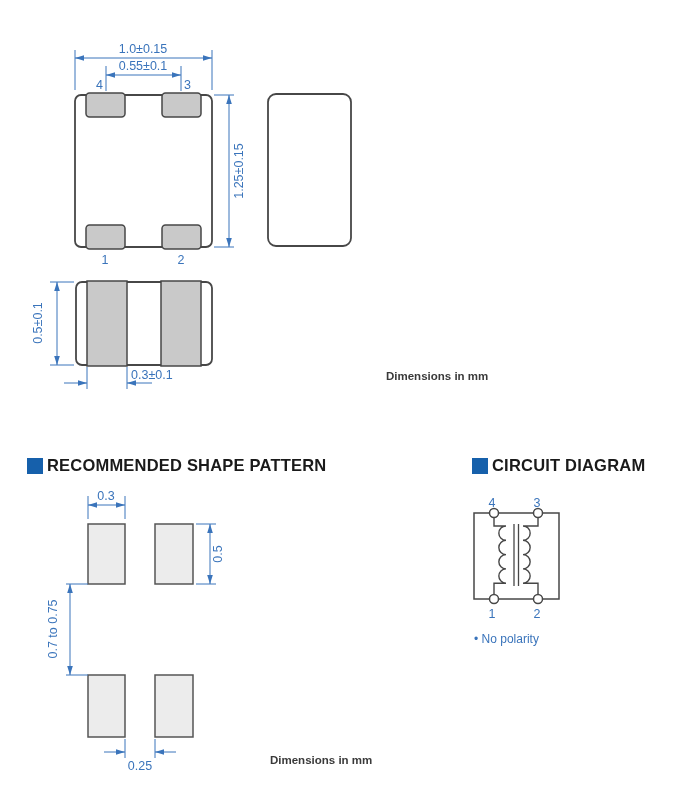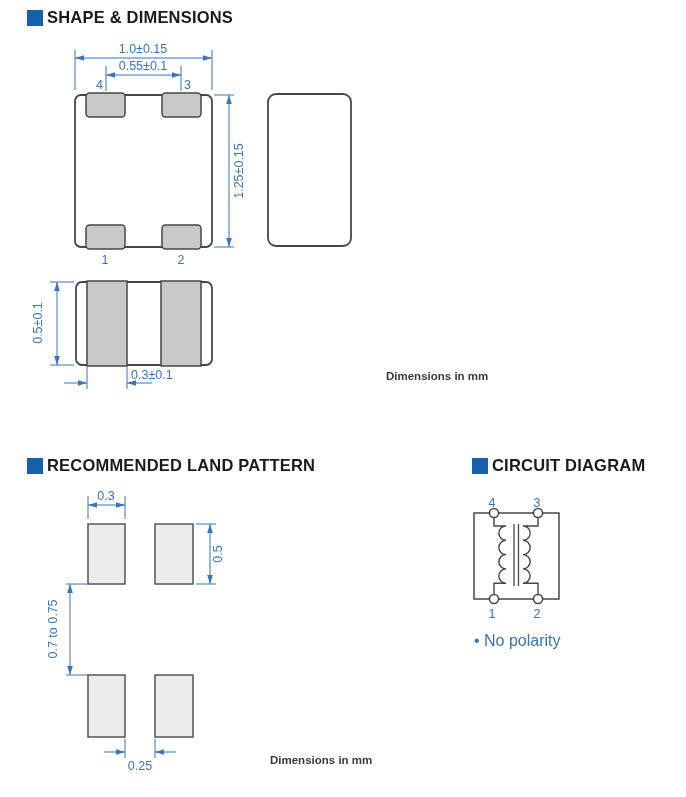--- a/index.html
+++ b/index.html
@@ -4,35 +4,31 @@
 <style>
   html,body{margin:0;padding:0;background:#fff;}
   #page{
     position:relative;width:686px;height:797px;background:#ffffff;overflow:hidden;
     font-family:"Liberation Sans", sans-serif;
   }
   .section-header{position:absolute;display:flex;align-items:center;gap:4px;}
   .section-bullet{width:16px;height:16px;background:#1660ab;flex:0 0 auto;}
   .section-title{font-size:16.5px;font-weight:bold;color:#1a1a1a;letter-spacing:.2px;white-space:nowrap;}
   .note-text{position:absolute;font-size:11.5px;color:#3a3a3a;white-space:nowrap;font-weight:bold;}
-  .polarity-note{position:absolute;font-size:16px;color:#3a74bb;white-space:nowrap;}
+  .polarity-note{position:absolute;font-size:12px;color:#3a74bb;white-space:nowrap;}
   svg{position:absolute;left:0;top:0;}
   svg text{font-family:"Liberation Sans", sans-serif;}
   .dimtxt{font-size:12.5px;fill:#3a74bb;}
   .termtxt{font-size:12.5px;fill:#3a74bb;}
 </style>
 </head>
 <body>
 
 <div id="page">
 
-  <div class="section-header" style="left:27px;top:8px;">
-    <span class="section-bullet"></span>
-    <span class="section-title">SHAPE &amp; DIMENSIONS</span>
-  </div>
 
   <svg width="686" height="450" viewBox="0 0 686 450">
 
     <g>
       <rect x="75" y="95" width="137" height="152" rx="6" fill="#ffffff" stroke="#474747" stroke-width="1.8"></rect>
       <rect x="86" y="93" width="39" height="24" rx="3.5" fill="#c9c9c9" stroke="#474747" stroke-width="1.5"></rect>
       <rect x="162" y="93" width="39" height="24" rx="3.5" fill="#c9c9c9" stroke="#474747" stroke-width="1.5"></rect>
       <rect x="86" y="225" width="39" height="24" rx="3.5" fill="#c9c9c9" stroke="#474747" stroke-width="1.5"></rect>
       <rect x="162" y="225" width="39" height="24" rx="3.5" fill="#c9c9c9" stroke="#474747" stroke-width="1.5"></rect>
 
@@ -96,21 +92,21 @@
         <polygon points="127,383 136,380.2 136,385.8" fill="#3a74bb" stroke="none"></polygon>
       </g>
       <text class="dimtxt" x="131" y="379" text-anchor="start">0.3±0.1</text>
     </g>
   </svg>
 
   <div class="note-text" style="left:386px;top:370px;">Dimensions in mm</div>
 
   <div class="section-header" style="left:27px;top:456px;">
     <span class="section-bullet"></span>
-    <span class="section-title">RECOMMENDED LAND PATTERN</span>
+    <span class="section-title">RECOMMENDED SHAPE PATTERN</span>
   </div>
 
   <div class="section-header" style="left:472px;top:456px;">
     <span class="section-bullet"></span>
     <span class="section-title">CIRCUIT DIAGRAM</span>
   </div>
 
   <svg width="686" height="797" viewBox="0 0 686 797" style="pointer-events:none">
     <g>
       <rect x="88" y="524" width="37" height="60" fill="#ececec" stroke="#555555" stroke-width="1.5"></rect>

